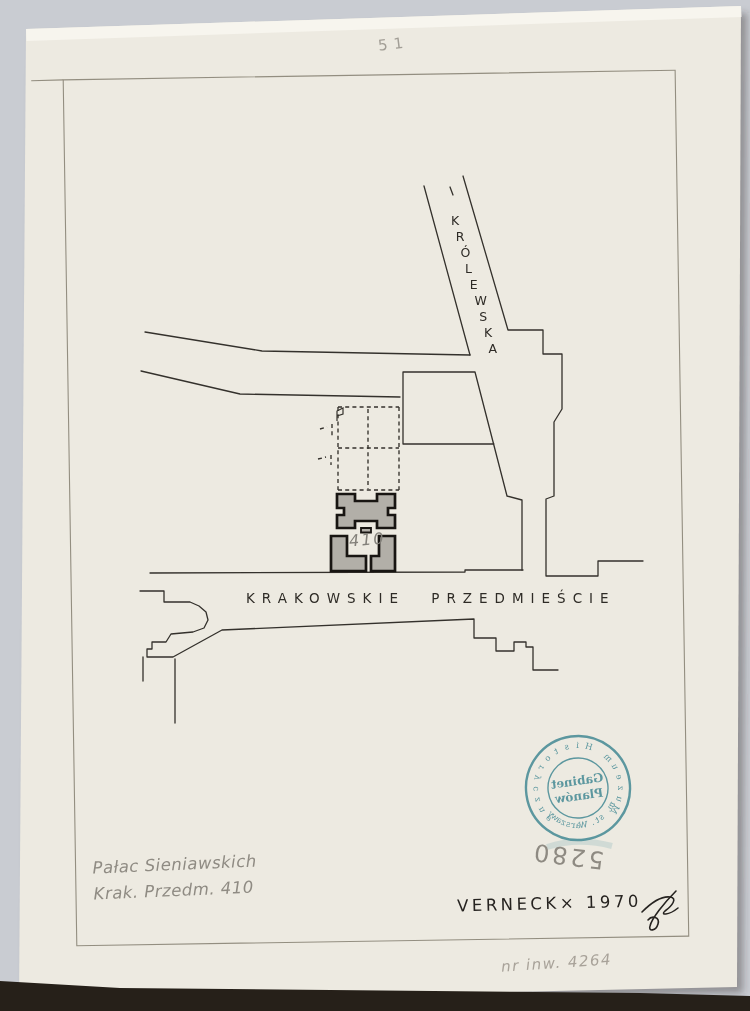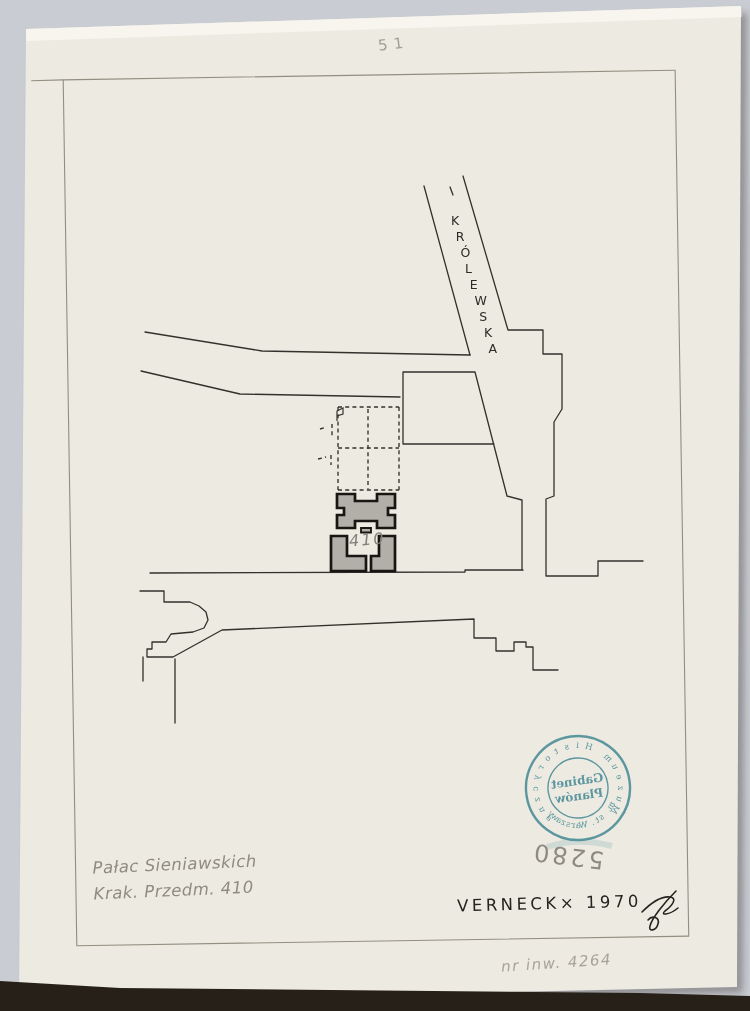--- a/index.html
+++ b/index.html
@@ -130,20 +130,21 @@
       <span class="dletter" style="left: 455.7px; top: 229px;">R</span>
       <span class="dletter" style="left: 460.4px; top: 245px;">Ó</span>
       <span class="dletter" style="left: 465.1px; top: 261px;">L</span>
       <span class="dletter" style="left: 469.8px; top: 277px;">E</span>
       <span class="dletter" style="left: 474.5px; top: 293px;">W</span>
       <span class="dletter" style="left: 479.2px; top: 309px;">S</span>
       <span class="dletter" style="left: 483.9px; top: 325px;">K</span>
       <span class="dletter" style="left: 488.6px; top: 341px;">A</span>
     </div>
 
+  <div class="txt" id="lbl-krakowskie">KRAKOWSKIE PRZEDMIEŚCIE</div>
 
   <div class="txt" id="num-410">410</div>
 
   <div class="txt" id="num-5280">5280</div>
 
   <div class="txt" id="caption"><span>Pałac Sieniawskich</span><br><span>Krak. Przedm. 410</span></div>
 
   <div class="txt" id="verneck">VERNECK× 1970</div>
 
   <div class="txt" id="nr-inw">nr inw. 4264</div>

